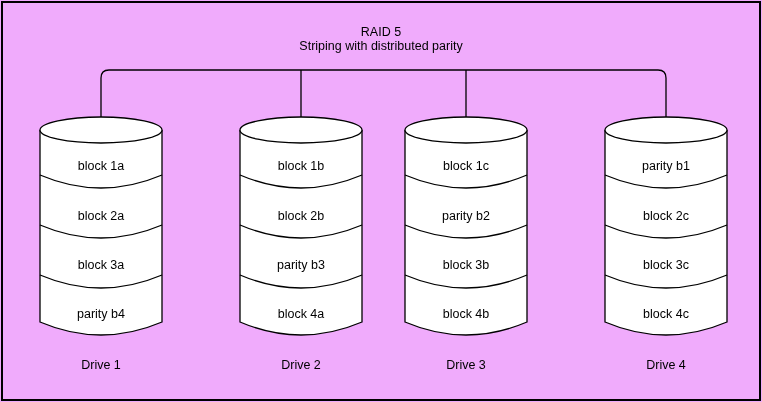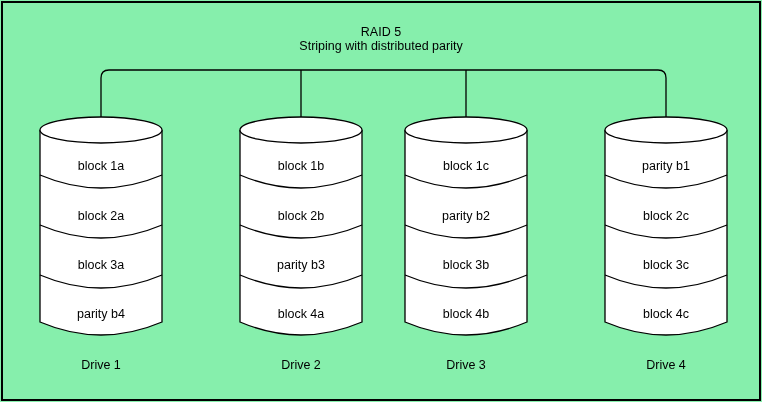--- a/index.html
+++ b/index.html
@@ -4,21 +4,21 @@
 <style>
   html, body {
     margin: 0;
     padding: 0;
     background: #ffffff;
   }
   .canvas {
     position: relative;
     width: 762px;
     height: 402px;
-    background: #86efac;
+    background: #f0abfc;
     font-family: "Liberation Sans", sans-serif;
   }
   svg {
     display: block;
     width: 762px;
     height: 402px;
   }
   text {
     font-family: "Liberation Sans", sans-serif;
     fill: #000000;

